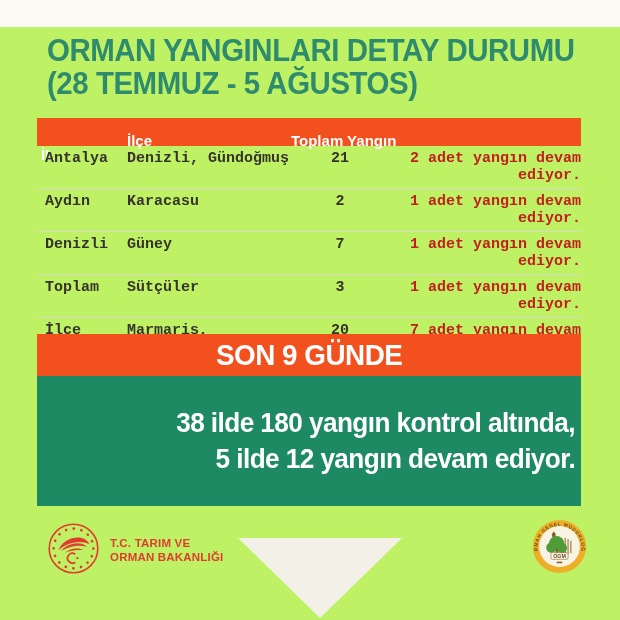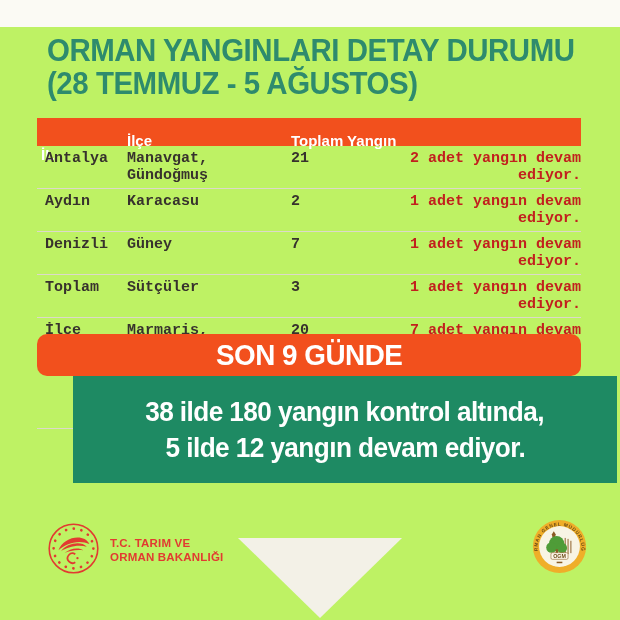--- a/index.html
+++ b/index.html
@@ -14,29 +14,29 @@
   .table{position:absolute;top:118px;left:37px;width:544px;}
   .thead{display:grid;grid-template-columns:90px 164px 98px 1fr;align-items:center;
          background:#f2501d;color:#fff;font-weight:bold;font-size:15px;height:28px;}
   .thead .c1{padding-left:4px;margin-top:28px;}
   .thead .c3{text-align:center;white-space:nowrap;}
   .trow{display:grid;grid-template-columns:90px 164px 98px 1fr;align-items:start;
         padding:4px 0;border-bottom:1px solid #dcd9ca;
         font-size:15px;line-height:17px;font-weight:bold;color:#37322d;font-family:Liberation Mono, monospace;}
   .trow .c1{padding-left:8px;}
   .trow .c2{white-space:pre-line;}
-  .trow .c3{}
+  .trow .c3{text-align:center;}
   .trow .c4{color:#c2201e;text-align:right;}
 
   .banner{position:absolute;top:334px;left:37px;width:544px;height:42px;background:#f2501d;
-          display:flex;align-items:center;justify-content:center;border-radius:10px;}
+          display:flex;align-items:center;justify-content:center;}
   .banner-text{color:#fff;font-weight:bold;font-size:29px;letter-spacing:-0.5px;transform:scaleX(0.96);}
 
-  .summary{position:absolute;top:376px;left:37px;width:544px;height:107px;background:#1e8a63;
-           display:flex;flex-direction:column;align-items:center;justify-content:center;margin-left:36px;}
+  .summary{position:absolute;top:376px;left:37px;width:544px;height:130px;background:#1e8a63;
+           display:flex;flex-direction:column;align-items:flex-end;justify-content:center;}
   .summary-line{color:#fff;font-weight:bold;font-size:27px;line-height:36px;
                 letter-spacing:-0.6px;white-space:nowrap;transform:scaleX(0.97);}
 
   .watermark-v{position:absolute;left:238px;top:538px;width:164px;height:80px;background:#f3f1e7;
                clip-path:polygon(0 0,50% 100%,100% 0);}
 
   .footer{position:absolute;left:0;top:515px;width:620px;height:75px;}
   .ministry{position:absolute;left:47px;top:7px;display:flex;align-items:center;}
   .ministry-text{margin-left:10px;color:#e23a31;font-weight:bold;font-size:11.5px;line-height:13.5px;letter-spacing:0.2px;}
   .ogm{position:absolute;left:531px;top:3px;}
@@ -54,21 +54,21 @@
 
   <div class="table">
     <div class="thead">
       <span class="c1">İL</span>
       <span class="c2">İlçe</span>
       <span class="c3">Toplam Yangın</span>
     </div>
 
     <div class="trow">
       <span class="c1">Antalya</span>
-      <span class="c2">Manavgat, Gündoğmuş</span>
+      <span class="c2">Denizli, Gündoğmuş</span>
       <span class="c3">21</span>
       <span class="c4">2 adet yangın devam ediyor.</span>
     </div>
     <div class="trow">
       <span class="c1">Aydın</span>
       <span class="c2">Karacasu</span>
       <span class="c3">2</span>
       <span class="c4">1 adet yangın devam ediyor.</span>
     </div>
     <div class="trow">

